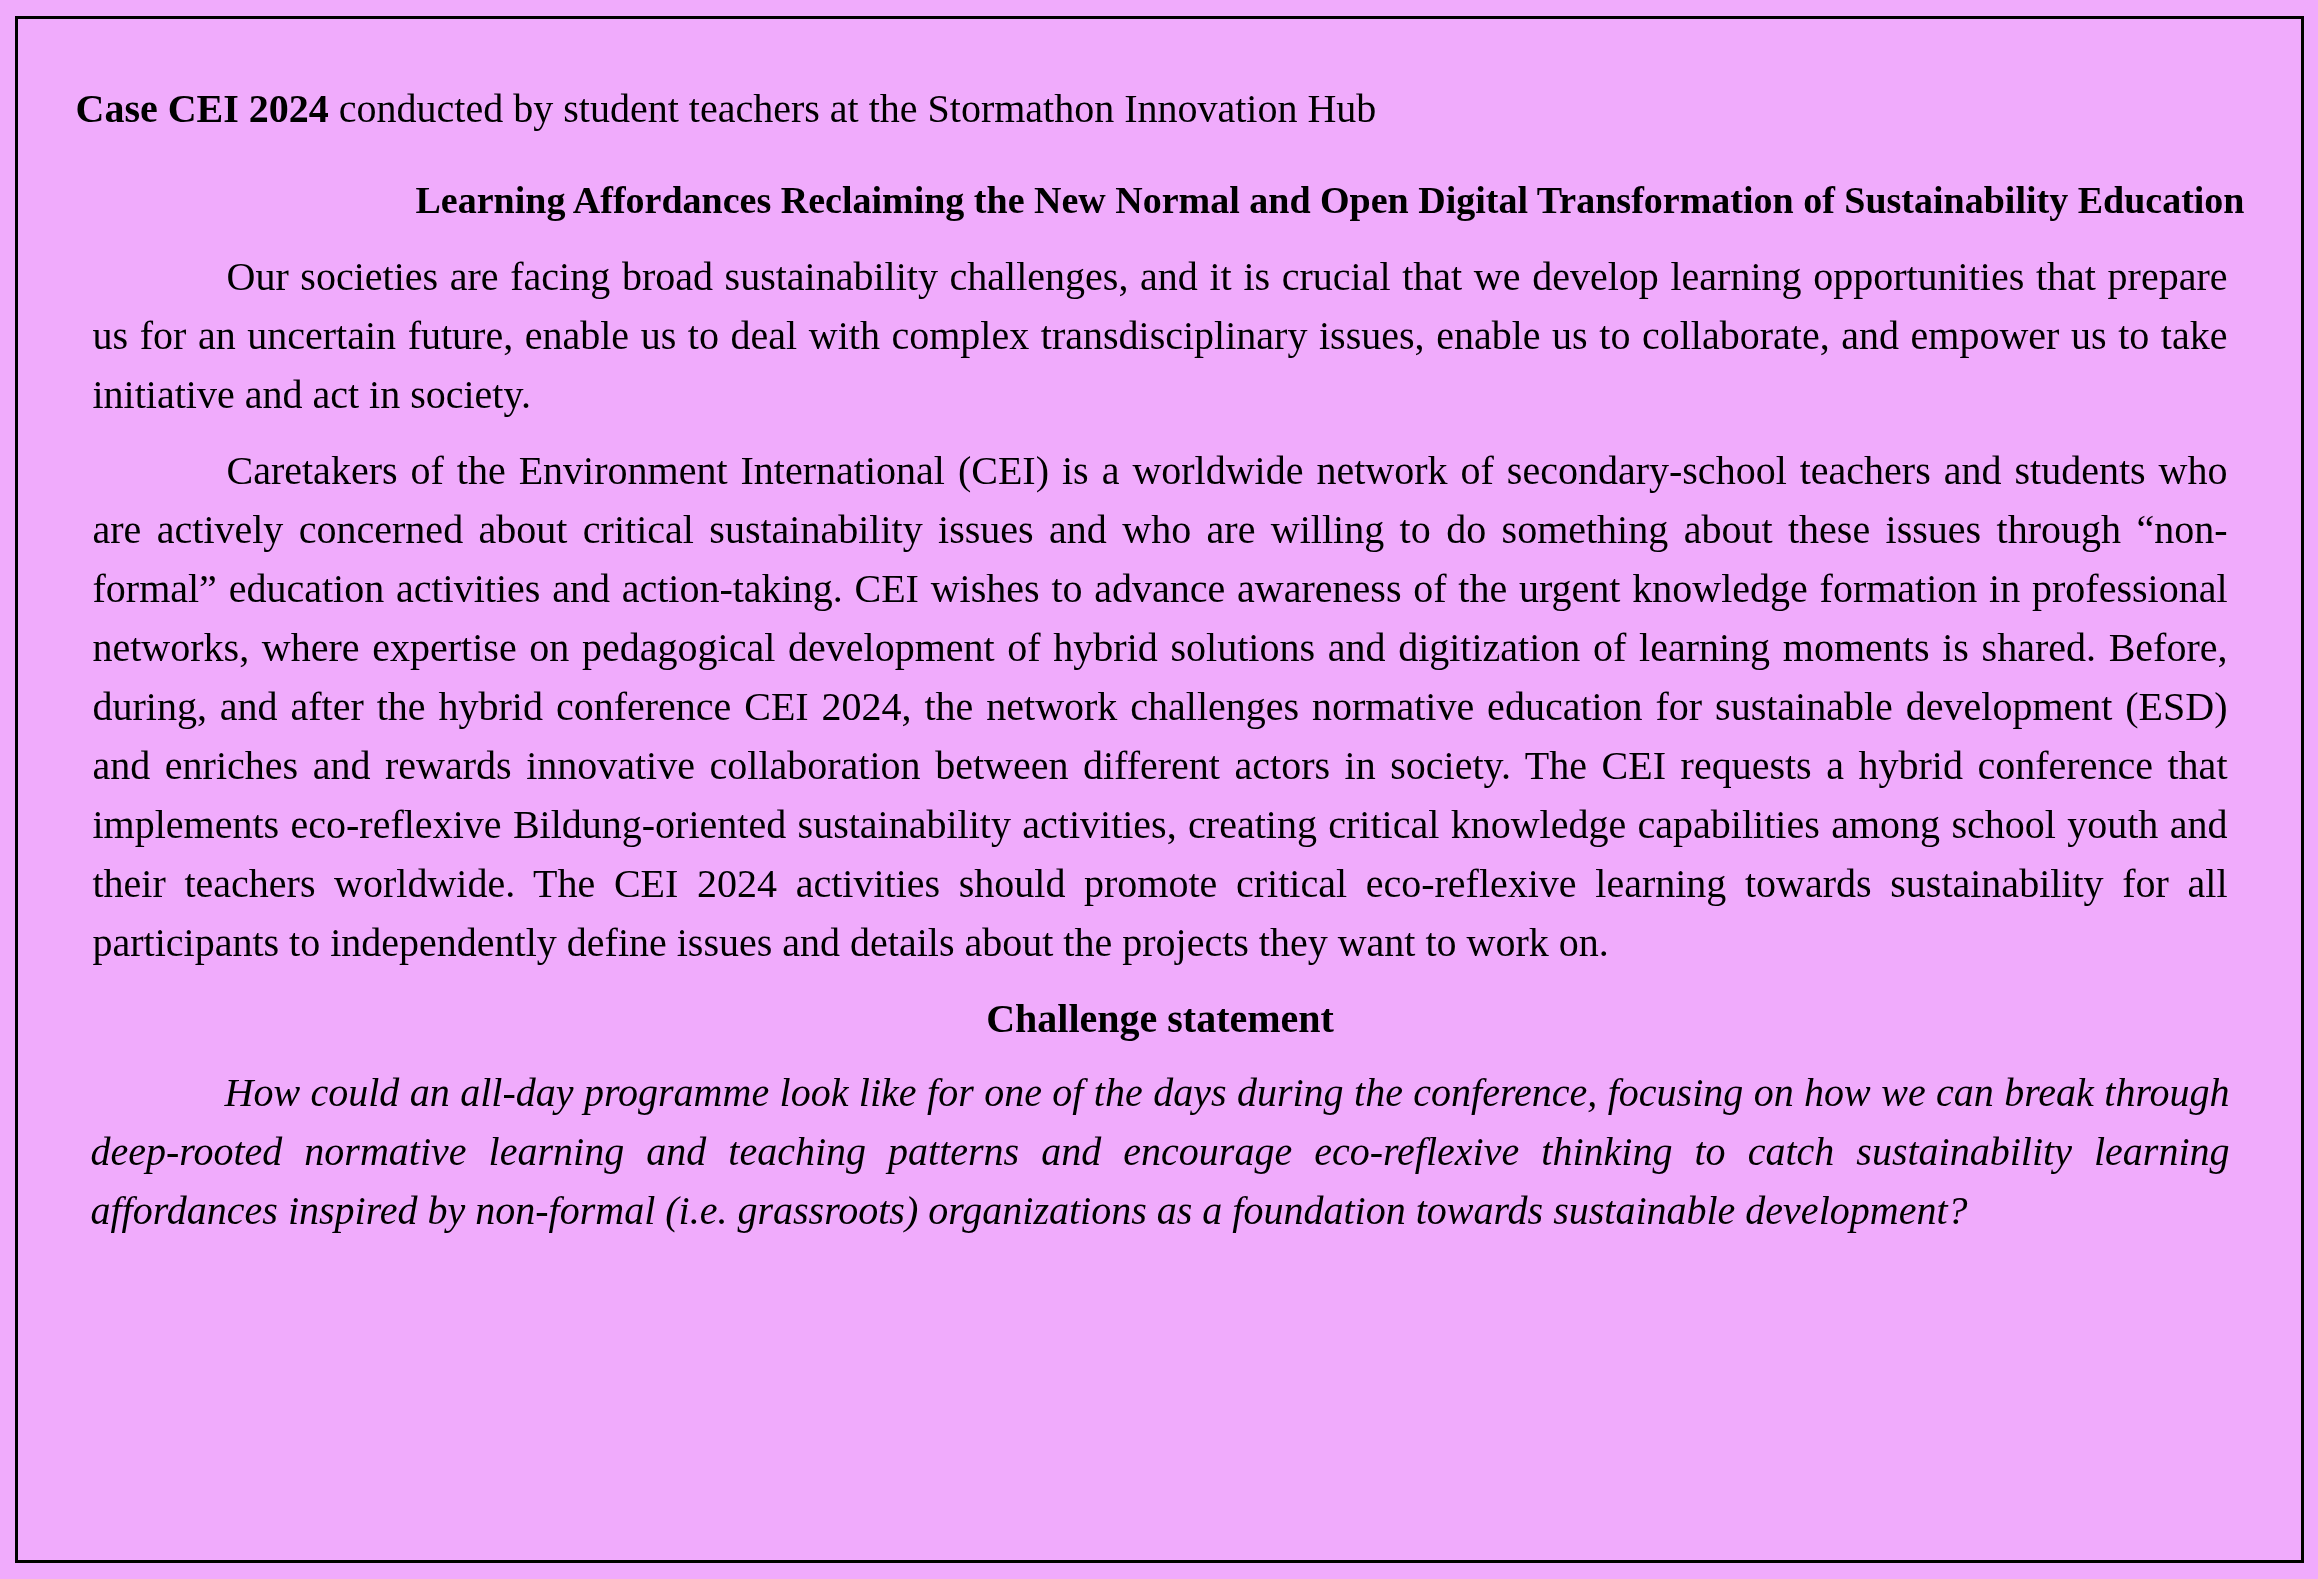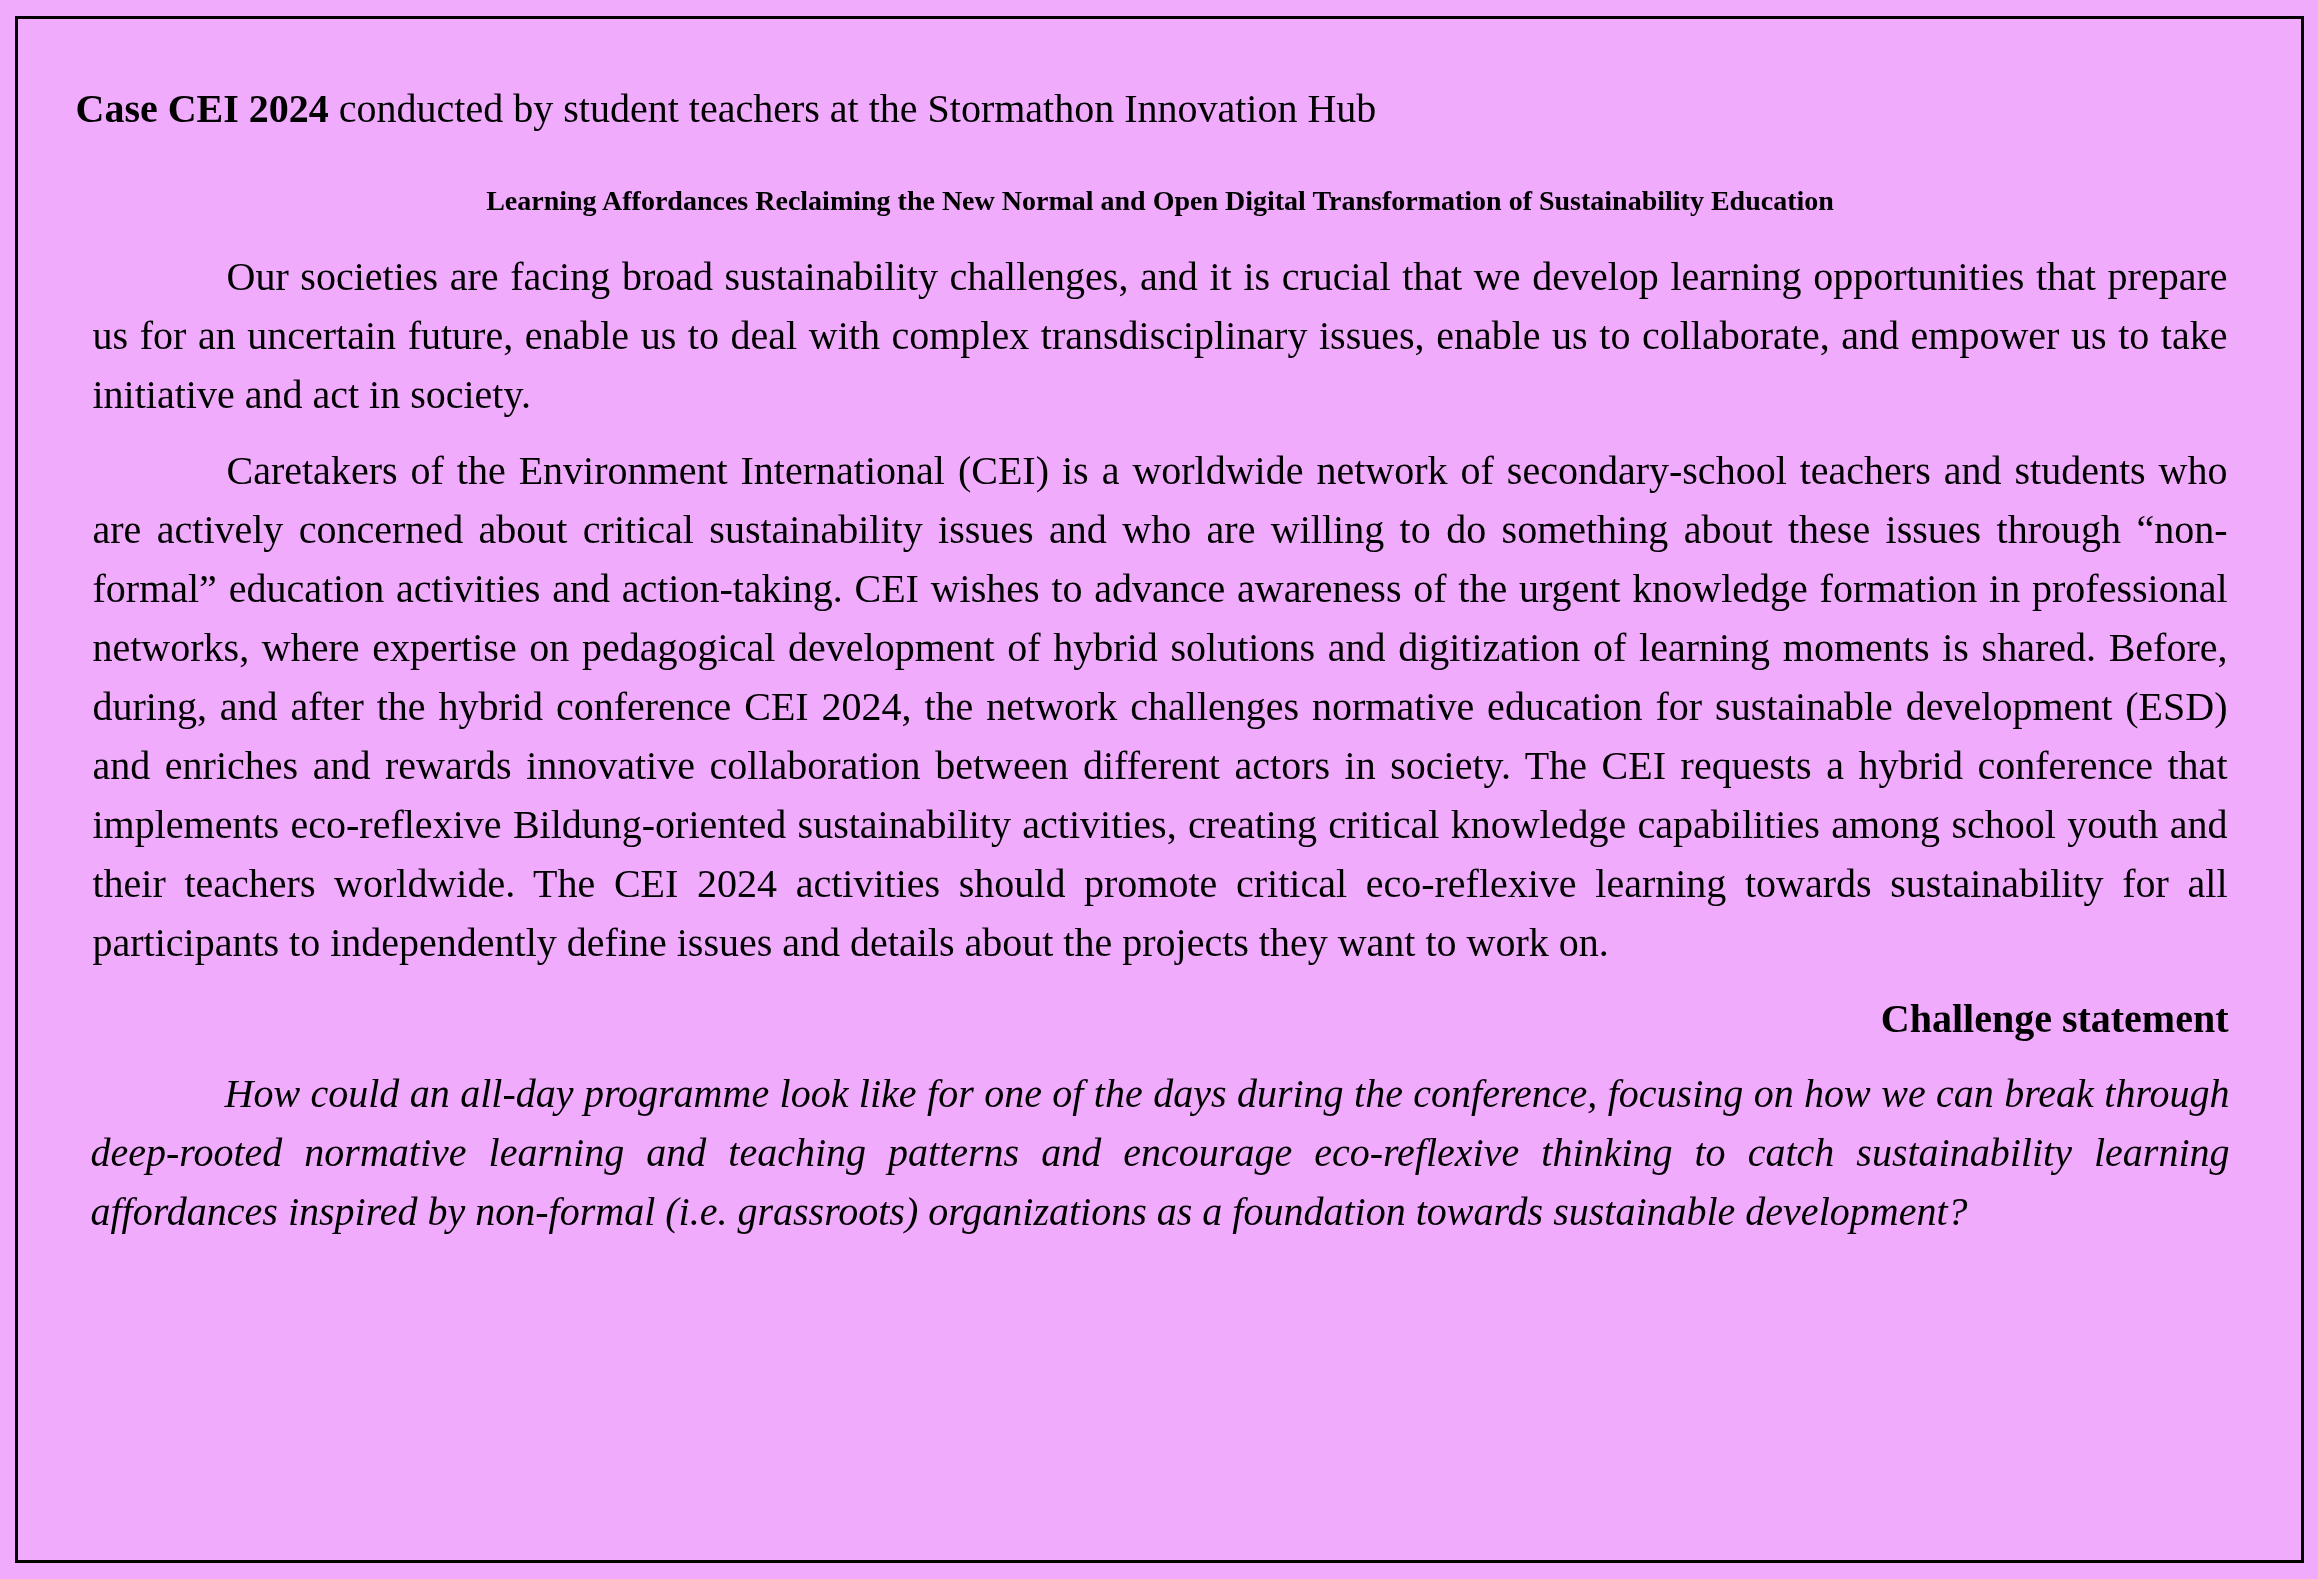--- a/index.html
+++ b/index.html
@@ -37,32 +37,32 @@
   .case-line {
     margin: 0 0 33px 0;
     text-align: left;
   }
   .case-line .case-label {
     font-weight: bold;
   }
   .doc-title {
     margin: 0 0 13.7px 0;
     font-weight: bold;
-    font-size: 28px;
-    text-align: center;
+    font-size: 38px;
+    text-align: right;
   }
   p.body-par {
     margin: 17px;
     text-align: justify;
     text-indent: 134px;
   }
   .challenge-heading {
-    margin: 16px;
+    margin: 0;
     font-weight: bold;
-    text-align: right;
+    text-align: center;
   }
   p.challenge-par {
     margin: 15px;
     font-style: italic;
     text-align: justify;
     text-indent: 134px;
   }
   p.challenge-par.no-indent {
     text-indent: 0;
     text-align-last: justify;

